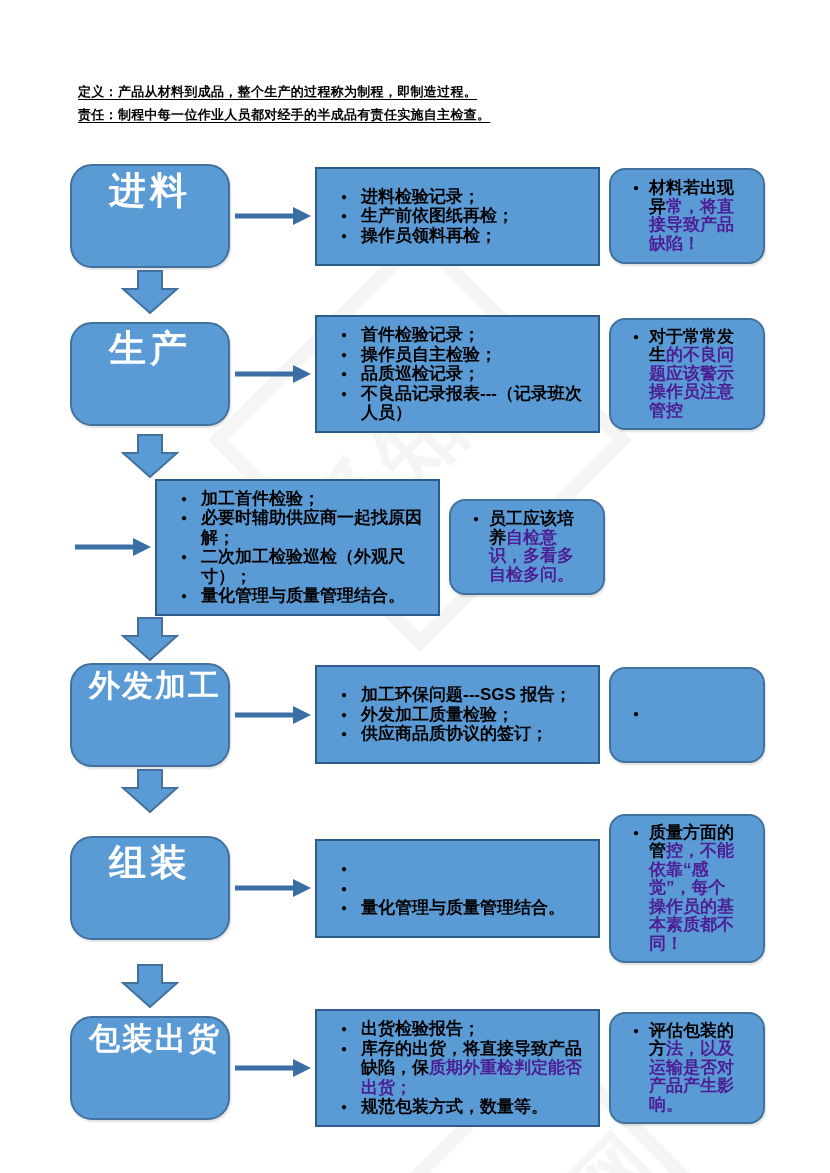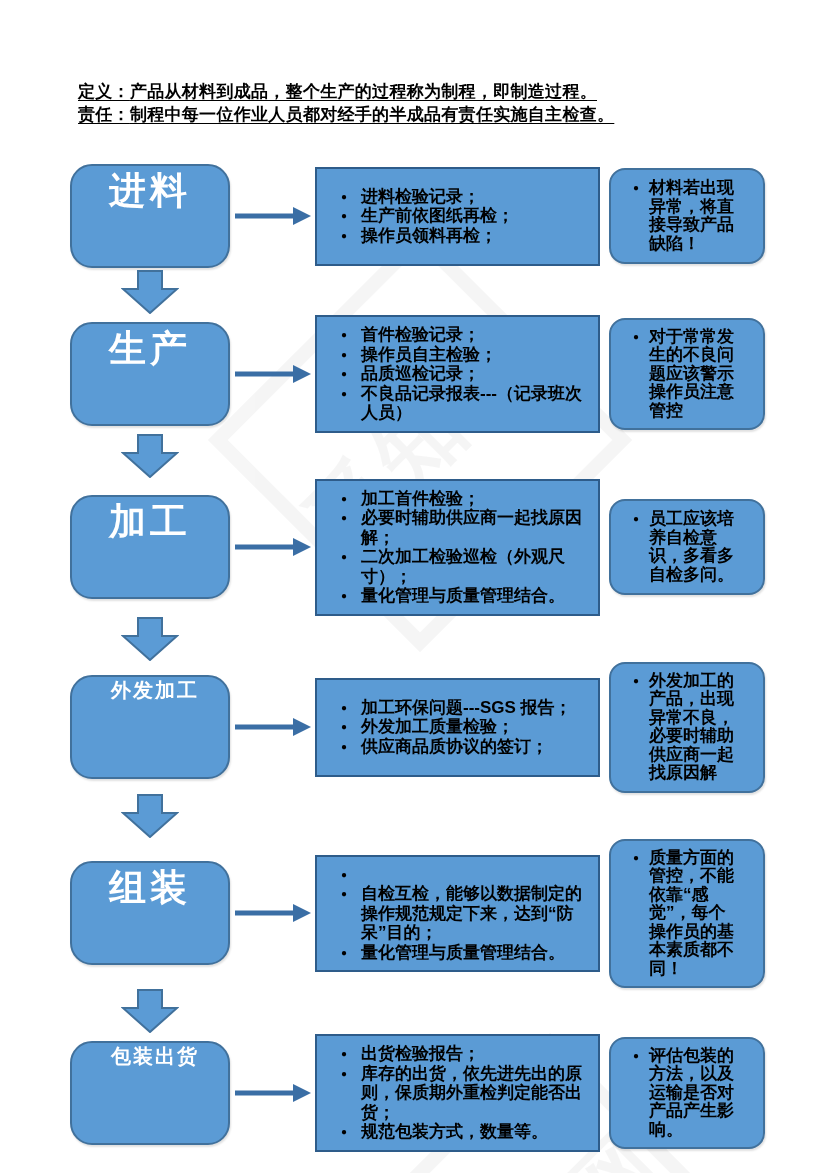--- a/index.html
+++ b/index.html
@@ -7,37 +7,37 @@
   .page {
     position:relative;
     width:830px; height:1173px;
     background:#ffffff;
     overflow:hidden;
     font-family:"Liberation Sans","DejaVu Sans",sans-serif;
   }
   
   .hdr { position:absolute; left:78px; top:80px; }
   .hdr p {
-    font-size:17px; color:#000; line-height:23px;
+    font-size:13px; color:#000; line-height:23px;
     text-decoration:underline; text-underline-offset:3px;
     font-weight:600; letter-spacing:.3px;
   }
   .hdr b { font-weight:800; }
   
   .flow { position:absolute; left:70px; top:163px; width:705px; }
   .row { display:flex; align-items:center; min-height:106px; }
   .stage {
     width:160px; min-height:104px; flex:0 0 160px;
     background:var(--fill); border:2.5px solid var(--stroke);
     border-radius:22px;
     display:flex; align-items:flex-start; justify-content:center;
     color:#fff; font-size:37px; font-weight:600; letter-spacing:4px;
     box-shadow:1px 2px 2px rgba(0,0,0,.12);
   }
-  .stage.small { font-size:20px; letter-spacing:2px;padding-left:10px; }
+  .stage.small { font-size:31px; letter-spacing:2px;padding-left:10px; }
   .harrow { flex:0 0 85px; display:flex; align-items:center; justify-content:center; }
   .mid {
     flex:0 0 285px; min-height:99px;
     background:var(--fill); border:2px solid var(--midstroke);
     display:flex; flex-direction:column; justify-content:center;
     padding:8px 6px 8px 10px;
   }
   .note {
     flex:0 0 156px; margin-left:9px; min-height:96px;
     background:var(--fill); border:2.5px solid var(--stroke);
@@ -50,21 +50,21 @@
   li.bullet { display:flex; align-items:flex-start; }
   li.bullet .dot {
     flex:0 0 34px; text-align:center; font-size:10px; line-height:19.5px; color:#000;
   }
   .note li.bullet .dot { flex:0 0 26px; line-height:18.5px; }
   li.bullet .txt {
     width:225px; font-size:17px; font-weight:700; color:#000;
     line-height:19.5px; word-break:break-all;
   }
   .note li.bullet .txt { width:86px; line-height:18.5px; word-break:normal; }
-  .txt .w { color:#000000; }
+  .txt .w { color:#4c1d95; }
   .varrow { height:46px; width:160px; display:flex; align-items:center; justify-content:center; }
   
   .wm {
     position:absolute; pointer-events:none; opacity:.05; color:#555;
     display:flex; align-items:center; justify-content:center;
     border:14px solid #555;
   }
   .wm span { font-size:86px; font-weight:800; letter-spacing:6px; white-space:nowrap; }
   .wm1 { left:270px; top:290px;  width:300px; height:300px; transform:rotate(-45deg); }
   .wm2 { left:400px; top:1095px; width:300px; height:300px; transform:rotate(-45deg); }
@@ -169,23 +169,20 @@
     </div>
   </div>
 
   <div class="varrow">
     <svg width="58" height="44" viewBox="0 0 58 44">
       <polygon points="17,1 41,1 41,19 56,19 29,43 2,19 17,19" fill="var(--fill)" stroke="var(--stroke)" stroke-width="2"></polygon>
     </svg>
   </div>
 
   <div class="row">
-    <div class="stage">
-      <span>加工</span>
-    </div>
     <div class="harrow">
       <svg width="78" height="22" viewBox="0 0 78 22">
         <line x1="1" y1="11" x2="61" y2="11" stroke="var(--arrow)" stroke-width="5"></line>
         <polygon points="59,2 77,11 59,20" fill="var(--arrow)"></polygon>
       </svg>
     </div>
     <div class="mid">
       <ul class="blist">
             <li class="bullet">
               <span class="dot">●</span>
@@ -244,21 +241,20 @@
             <li class="bullet">
               <span class="dot">●</span>
               <span class="txt"><span class="b">供应商品质协议的签订；</span><span class="w"></span></span>
             </li>
           </ul>
     </div>
     <div class="note">
       <ul class="blist">
         <li class="bullet">
           <span class="dot">●</span>
-          <span class="txt"><span class="b">外发加工的产</span><span class="w">品，出现异常不良，必要时辅助供应商一起找原因解</span></span>
         </li>
       </ul>
     </div>
   </div>
 
   <div class="varrow">
     <svg width="58" height="44" viewBox="0 0 58 44">
       <polygon points="17,1 41,1 41,19 56,19 29,43 2,19 17,19" fill="var(--fill)" stroke="var(--stroke)" stroke-width="2"></polygon>
     </svg>
   </div>
@@ -273,21 +269,20 @@
         <polygon points="59,2 77,11 59,20" fill="var(--arrow)"></polygon>
       </svg>
     </div>
     <div class="mid">
       <ul class="blist">
             <li class="bullet">
               <span class="dot">●</span>
             </li>
             <li class="bullet">
               <span class="dot">●</span>
-              <span class="txt"><span class="b">自检互检，能够以数据制定的操作规</span><span class="w">范规定下来，达到“防呆”目的；</span></span>
             </li>
             <li class="bullet">
               <span class="dot">●</span>
               <span class="txt"><span class="b">量化管理与质量管理结合。</span><span class="w"></span></span>
             </li>
           </ul>
     </div>
     <div class="note">
       <ul class="blist">
         <li class="bullet">
@@ -315,21 +310,21 @@
       </svg>
     </div>
     <div class="mid">
       <ul class="blist">
             <li class="bullet">
               <span class="dot">●</span>
               <span class="txt"><span class="b">出货检验报告；</span><span class="w"></span></span>
             </li>
             <li class="bullet">
               <span class="dot">●</span>
-              <span class="txt"><span class="b">库存的出货，依先进先出的原则，保</span><span class="w">质期外重检判定能否出货；</span></span>
+              <span class="txt"><span class="b">库存的出货，将直接导致产品缺陷，保</span><span class="w">质期外重检判定能否出货；</span></span>
             </li>
             <li class="bullet">
               <span class="dot">●</span>
               <span class="txt"><span class="b">规范包装方式，数量等。</span><span class="w"></span></span>
             </li>
           </ul>
     </div>
     <div class="note">
       <ul class="blist">
         <li class="bullet">

